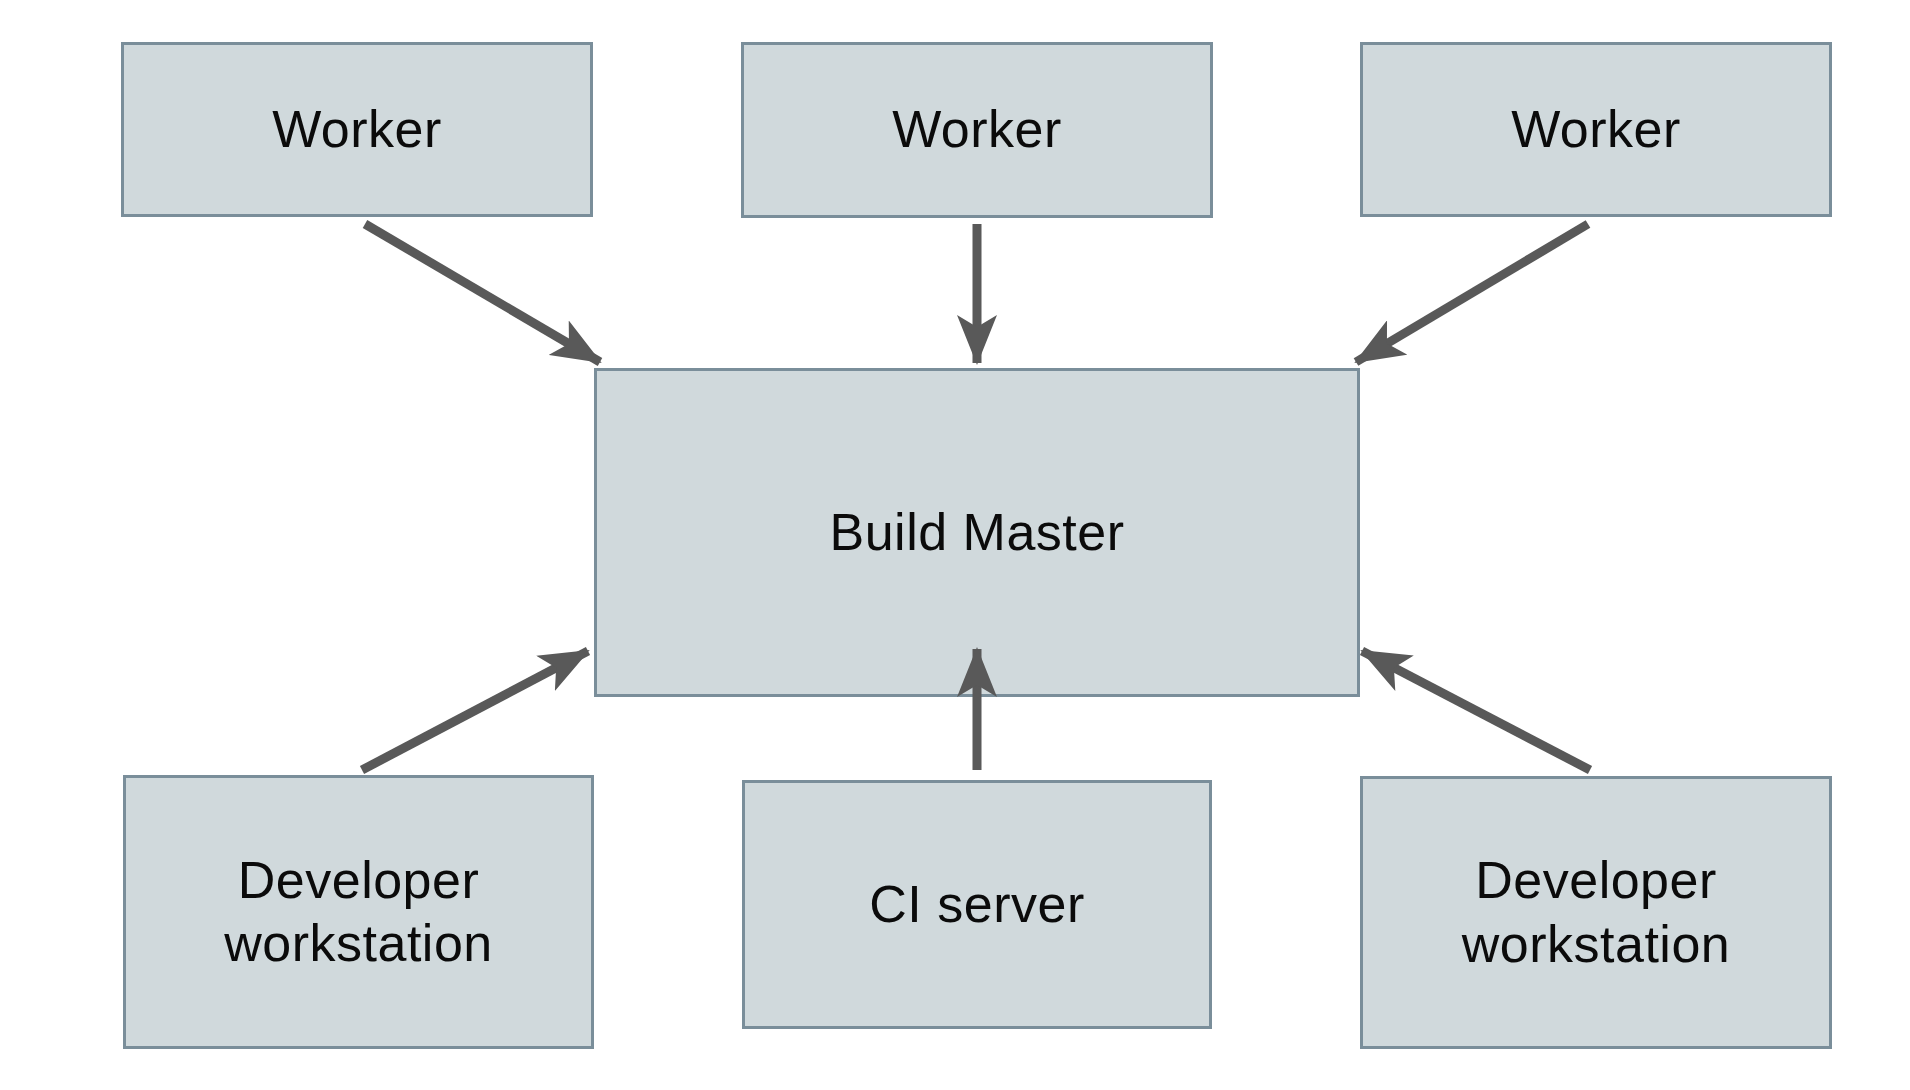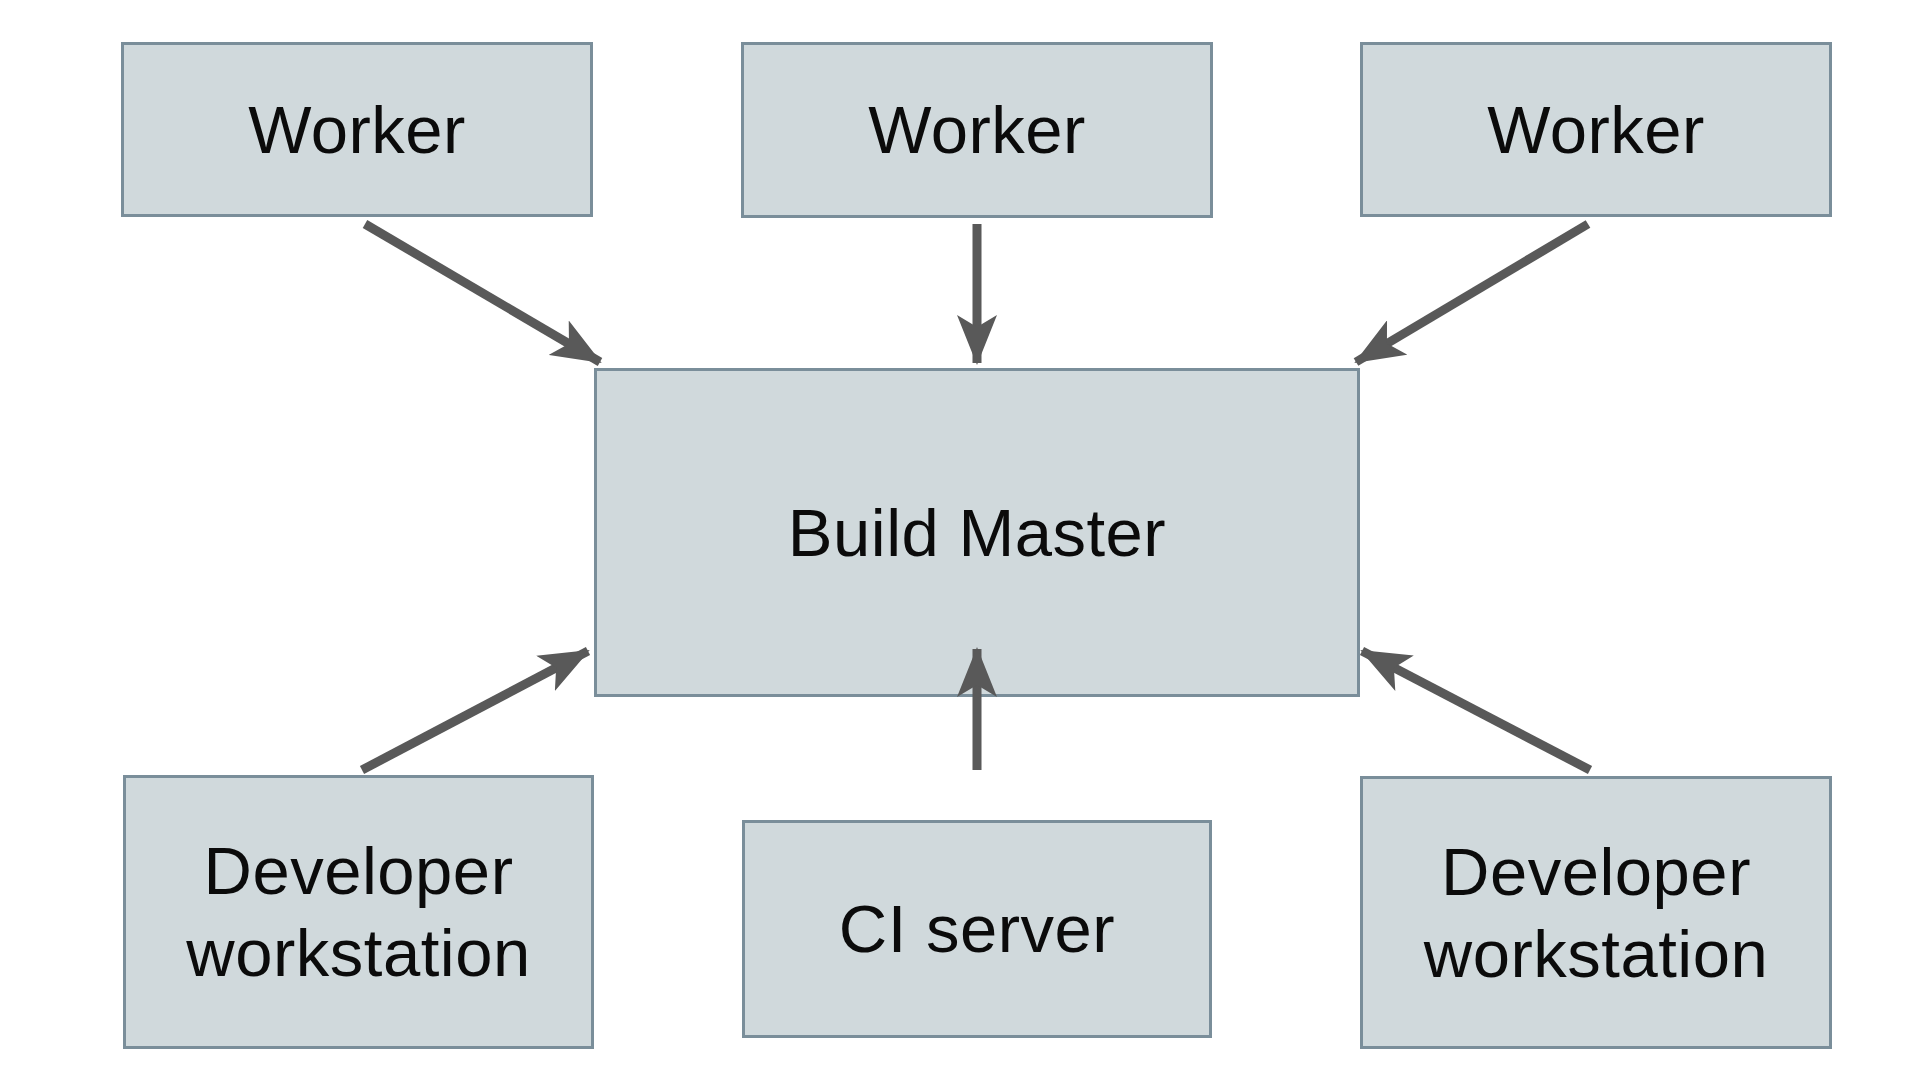--- a/index.html
+++ b/index.html
@@ -17,36 +17,36 @@
 
   .node{
     position:absolute;
     background:var(--node-fill);
     border:3px solid var(--node-border);
     display:flex;
     align-items:center;
     justify-content:center;
     text-align:center;
     color:var(--text);
-    font-size:67px;
+    font-size:52px;
     line-height:1.22;
     letter-spacing:0.5px;
   }
 
   
   .node.worker-1{left:121px;top:42px;width:472px;height:175px;}
   .node.worker-2{left:741px;top:42px;width:472px;height:176px;}
   .node.worker-3{left:1360px;top:42px;width:472px;height:175px;}
 
   
   .node.build-master{left:594px;top:368px;width:766px;height:329px;}
 
   
   .node.dev-left{left:123px;top:775px;width:471px;height:274px;padding:0 28px;}
-  .node.ci-server{left:742px;top:820px;width:470px;height:218px;}
+  .node.ci-server{left:742px;top:780px;width:470px;height:249px;}
   .node.dev-right{left:1360px;top:776px;width:472px;height:273px;padding:0 28px;}
 
   svg.edges{position:absolute;inset:0;pointer-events:none;}
   svg.edges line{stroke-width:9px;}
 </style>
 </head>
 <body>
 
 <div class="diagram">
 

